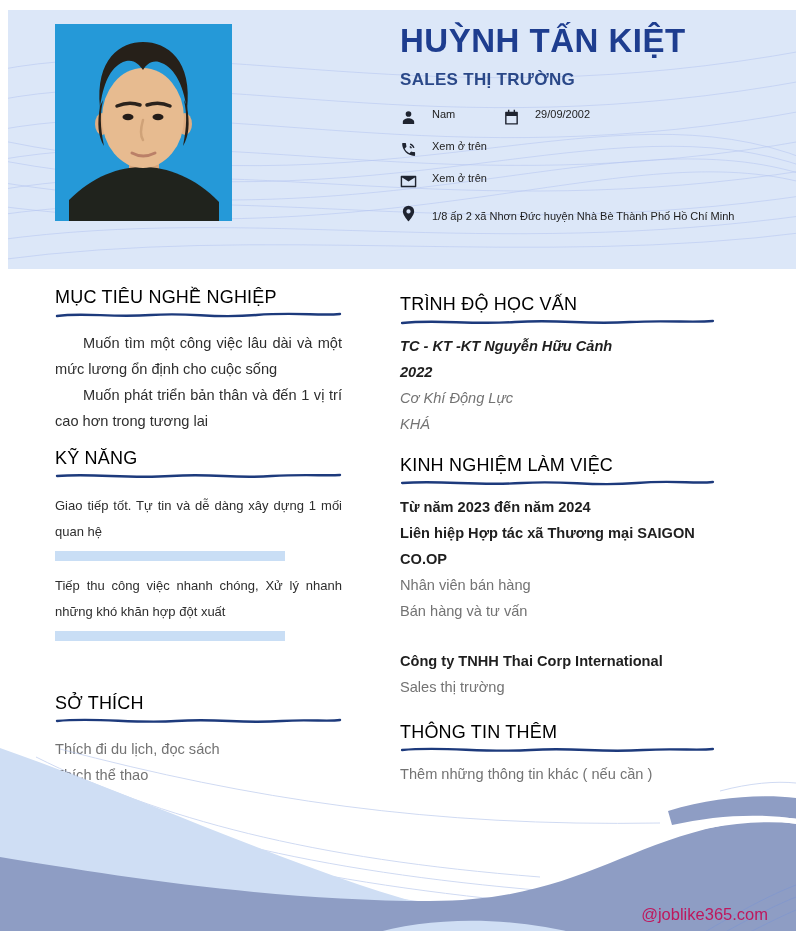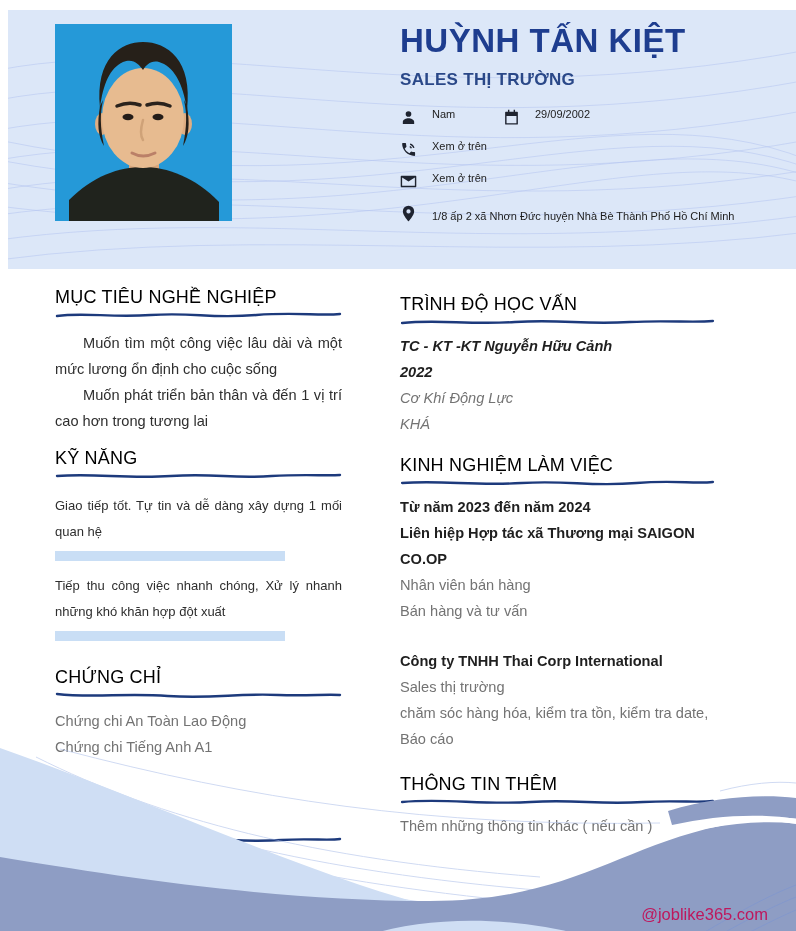--- a/index.html
+++ b/index.html
@@ -190,30 +190,20 @@
           <div class="skill-label">Giao tiếp tốt. Tự tin và dễ dàng xây dựng 1 mối quan hệ</div>
           <div class="skill-bar" style="width: 80%;"></div>
         </div>
         <div class="skill">
           <div class="skill-label">Tiếp thu công việc nhanh chóng, Xử lý nhanh những khó khăn hợp đột xuất</div>
           <div class="skill-bar" style="width: 80%;"></div>
         </div>
       </div>
     </section>
 
-    <section class="sec sec-certs">
-      <h2>CHỨNG CHỈ</h2>
-      <svg class="squiggle" viewBox="0 0 285 10" preserveAspectRatio="none">
-        <path d="M2 4 C36 8 70 3 112 6 C158 9 180 3 222 5 C252 6 270 4 283 5"></path>
-      </svg>
-      <div class="body">
-        <div class="line">Chứng chi An Toàn Lao Động</div>
-        <div class="line">Chứng chi Tiếng Anh A1</div>
-      </div>
-    </section>
 
     <section class="sec sec-hobby">
       <h2>SỞ THÍCH</h2>
       <svg class="squiggle" viewBox="0 0 285 10" preserveAspectRatio="none">
         <path d="M2 5 C42 1 78 8 120 5 C165 2 182 8 225 5 C254 3 270 6 283 4"></path>
       </svg>
       <div class="body">
         <div class="line">Thích đi du lịch, đọc sách</div>
         <div class="line">Thích thể thao</div>
       </div>
@@ -243,21 +233,20 @@
       <div class="body">
         <div class="job">
           <div class="line b">Từ năm 2023 đến năm 2024</div>
           <div class="line b">Liên hiệp Hợp tác xã Thương mại SAIGON CO.OP</div>
           <div class="line">Nhân viên bán hàng</div>
           <div class="line">Bán hàng và tư vấn</div>
         </div>
         <div class="job job2">
           <div class="line b">Công ty TNHH Thai Corp International</div>
           <div class="line">Sales thị trường</div>
-          <div class="line">chăm sóc hàng hóa, kiểm tra tồn, kiểm tra date, Báo cáo</div>
         </div>
       </div>
     </section>
 
     <section class="sec sec-more">
       <h2>THÔNG TIN THÊM</h2>
       <svg class="squiggle" viewBox="0 0 285 10" preserveAspectRatio="none">
         <path d="M2 5 C40 1 74 8 118 5 C160 2 178 8 220 5 C252 3 268 6 283 4"></path>
       </svg>
       <div class="body">

